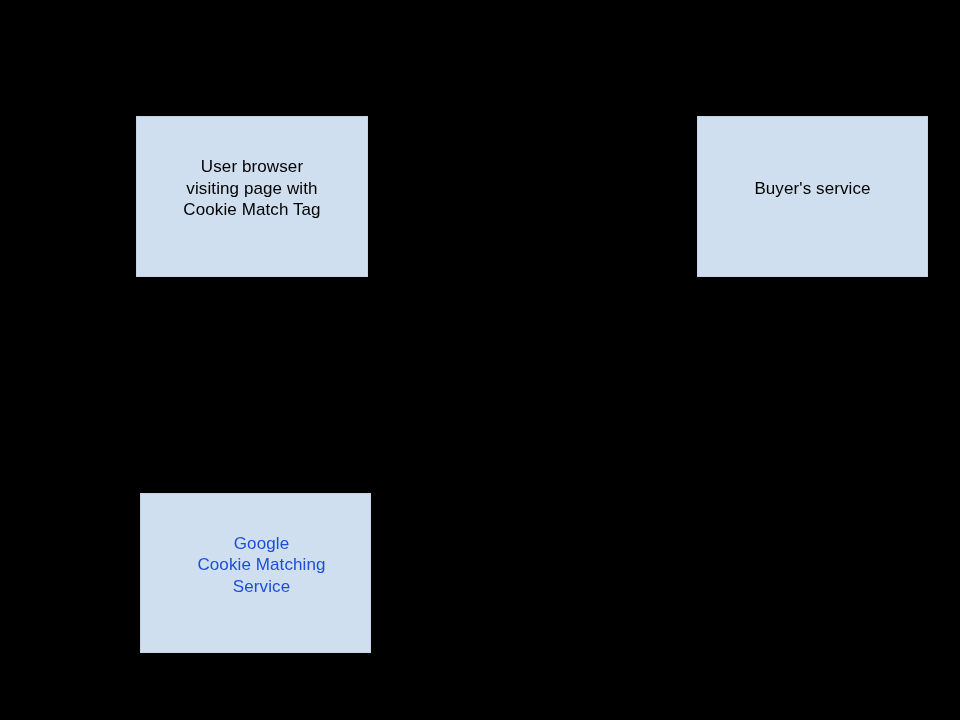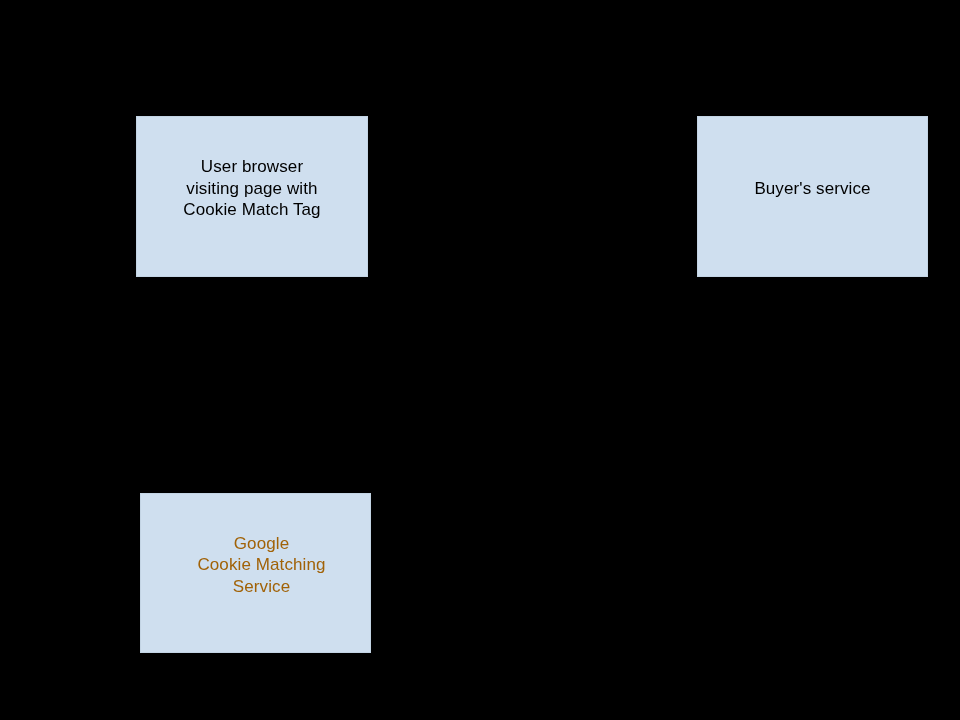--- a/index.html
+++ b/index.html
@@ -79,18 +79,18 @@
     <span class="node-label" style="color: rgb(0, 0, 0);">User browser
 visiting page with
 Cookie Match Tag</span>
   </div>
 
   <div class="node" id="node-buyers-service" style="left: 697px; top: 116px; width: 231px; height: 161px; background: rgb(207, 223, 239); border-color: rgb(195, 212, 228); justify-content: center;">
     <span class="node-label" style="color: rgb(0, 0, 0);">Buyer's service</span>
   </div>
 
   <div class="node" id="node-google-cms" style="left: 140px; top: 493px; width: 231px; height: 160px; background: rgb(207, 223, 239); border-color: rgb(195, 212, 228);">
-    <span class="node-label" style="color: #a16207; padding-left: 12px;">Google
+    <span class="node-label" style="color: #1d4ed8; padding-left: 12px;">Google
 Cookie Matching
 Service</span>
   </div>
 
 </div>
 
 </body></html>

